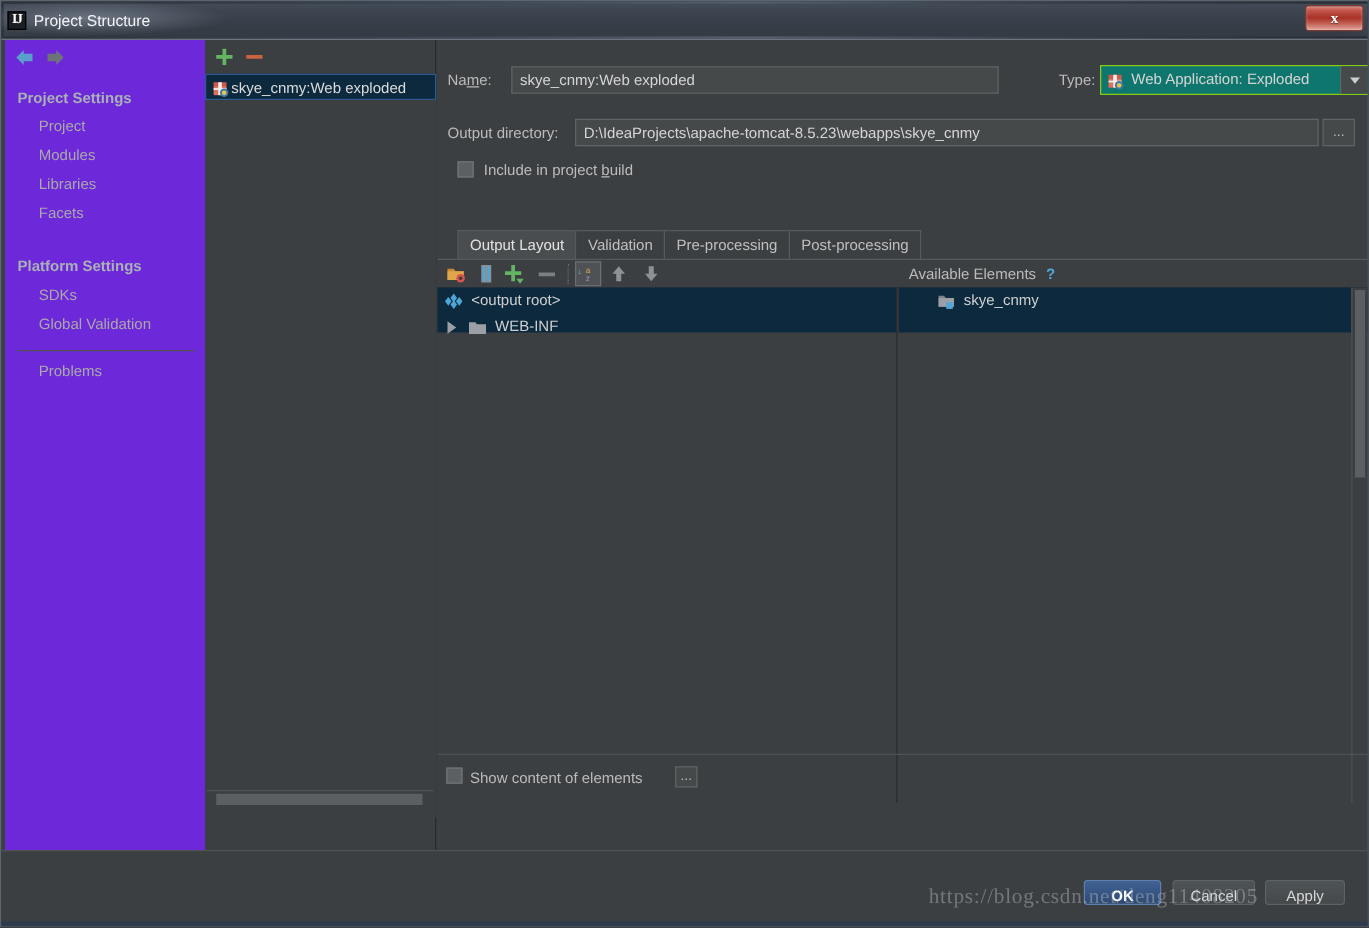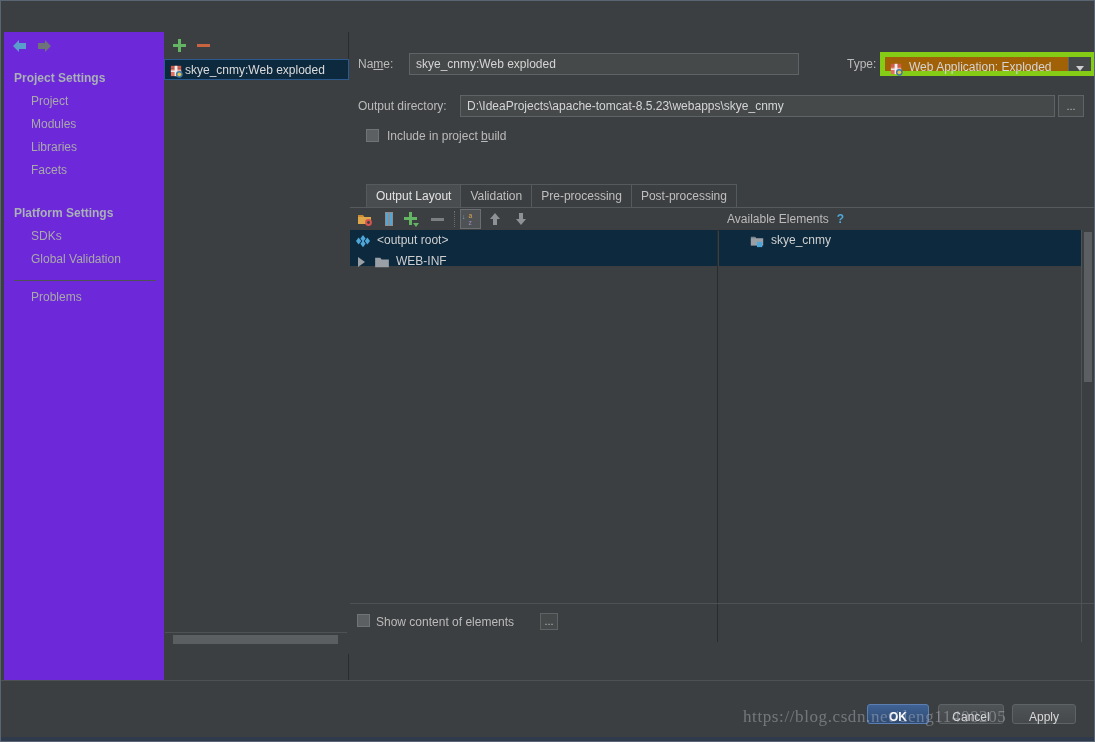--- a/index.html
+++ b/index.html
@@ -262,22 +262,22 @@
     font-size: 12px;
     color: #d5d5d5;
     line-height: 20px;
     padding-left: 6px;
     white-space: nowrap;
     overflow: hidden;
     cursor: text;
   }
   .combo {
     position: absolute;
-    background: #a16207;
-    border: 5px solid #84cc16;
+    background: #0f766e;
+    border: 1px solid #84cc16;
     box-sizing: border-box;
     cursor: pointer;
   }
   .combo-label {
     position: absolute;
     left: 24px; top: 3px;
     font-size: 12px;
     color: #d5d5d5;
     white-space: nowrap;
   }
@@ -492,20 +492,31 @@
     left: 0; bottom: 0;
     width: 1095px; height: 4px;
     background: #2f3b4c;
   }
 </style>
 </head>
 <body>
 
 <div id="app">
 
+  <div class="titlebar">
+    <div class="titlebar-inner"></div>
+    <div class="title-glow"></div>
+    <div class="ij-logo">
+      <span>IJ</span>
+    </div>
+    <div class="window-title">Project Structure</div>
+    <div class="close-btn">
+      <span>x</span>
+    </div>
+  </div>
 
   <div class="sidebar">
     <div class="nav-arrows">
       <div class="arrow back">
         <svg width="20" height="16" viewBox="0 0 20 16">
           <path d="M9 2 L3 8 L9 14 L9 11 L16 11 L16 5 L9 5 Z" fill="#5a9ecb"></path>
         </svg>
       </div>
       <div class="arrow fwd">
         <svg width="20" height="16" viewBox="0 0 20 16">

